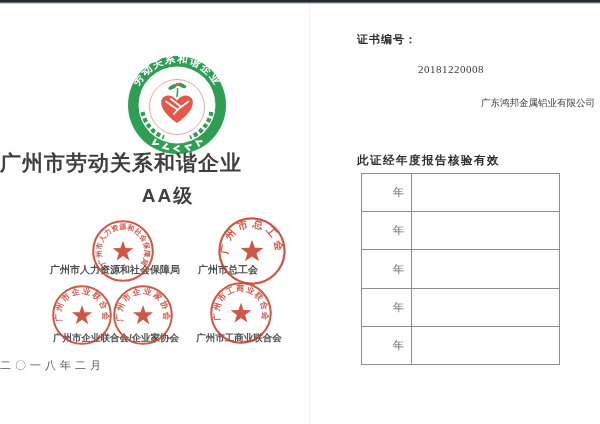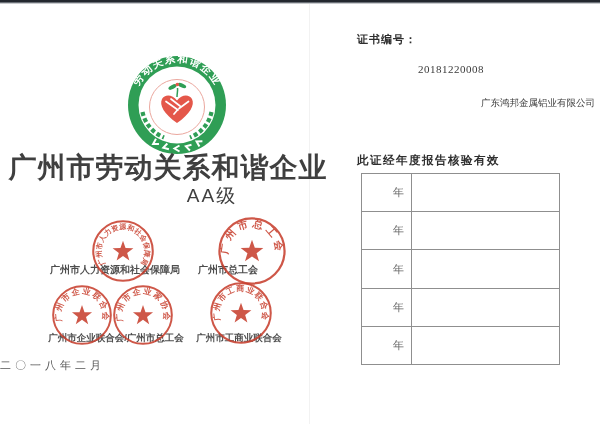--- a/index.html
+++ b/index.html
@@ -18,26 +18,26 @@
     background:linear-gradient(#23272e 0 2px,#6a6f76 2px 3px,#c9cbce 3px 4px);
   }
   .fold-line{
     position:absolute;left:309px;top:4px;width:1px;height:420px;background:#f2f2f2;
   }
   
   .emblem{position:absolute;left:127px;top:55px;width:100px;height:100px;}
   .emblem-arc-text{fill:#ffffff;font-size:10.5px;font-weight:bold;letter-spacing:1.5px;
     font-family:"Liberation Sans","DejaVu Sans",sans-serif;}
   .title1{
-    position:absolute;left:0;top:149px;width:336px;text-align:center;
-    font-size:28px;font-weight:bold;color:var(--title-ink);letter-spacing:1px;
+    position:absolute;left:0;top:149px;width:336px;
+    font-size:21px;font-weight:bold;color:var(--title-ink);letter-spacing:1px;
   }
   .title2{
     position:absolute;left:0;top:183px;width:336px;text-align:center;
-    font-size:19px;font-weight:normal;color:var(--title-ink);letter-spacing:2px;padding-left:44px;
+    font-size:19px;font-weight:bold;color:var(--title-ink);letter-spacing:2px;
   }
   .seal{position:absolute;opacity:.88;}
   .seal-ring{fill:none;stroke:var(--seal-red);stroke-width:3.2;}
   .seal-arc{fill:var(--seal-red);font-weight:bold;text-anchor:middle;
     font-family:"Liberation Sans","DejaVu Sans",sans-serif;}
   .s0 .seal-arc{font-size:11px;letter-spacing:.5px;}
   .s1 .seal-arc{font-size:14.5px;letter-spacing:5px;}
   .s2 .seal-arc,.s3 .seal-arc{font-size:13px;letter-spacing:3px;}
   .s4 .seal-arc{font-size:12.5px;letter-spacing:2px;}
   .seal-star{fill:var(--seal-red);}
@@ -112,21 +112,21 @@
       <ellipse cx="55" cy="30.5" rx="4.5" ry="2" transform="rotate(24 55 30.5)" fill="var(--emblem-green)"></ellipse>
       <circle cx="50.3" cy="29.5" r="1.8" fill="var(--heart-red)"></circle>
     </g>
   </svg>
 
   <div class="title1">广州市劳动关系和谐企业</div>
   <div class="title2">AA级</div>
 
   <div class="seal-label lbl0">广州市人力资源和社会保障局</div>
   <div class="seal-label lbl1">广州市总工会</div>
-  <div class="seal-label lbl2">广州市企业联合会/广州市总工会</div>
+  <div class="seal-label lbl2">广州市企业联合会/企业家协会</div>
   <div class="seal-label lbl3">广州市工商业联合会</div>
 
   <svg class="seal s0" style="left:91px;top:219px;width:64px;height:64px" viewBox="0 0 100 100">
     <circle class="seal-ring" cx="50" cy="50" r="46.5"></circle>
     <path id="arc0" d="M22.2,69.5 A34,34 0 1 1 77.8,69.5" fill="none"></path>
     <text class="seal-arc"><textPath href="#arc0" startOffset="50%">广州市人力资源和社会保障局</textPath></text>
     <polygon class="seal-star" points="50,34 54,45.5 66.2,45.7 56.5,53.1 60,64.8 50,57.8 40,64.8 43.5,53.1 33.8,45.7 46,45.5"></polygon>
   </svg>
 
   <svg class="seal s1" style="left:217px;top:216px;width:70px;height:70px" viewBox="0 0 100 100">

